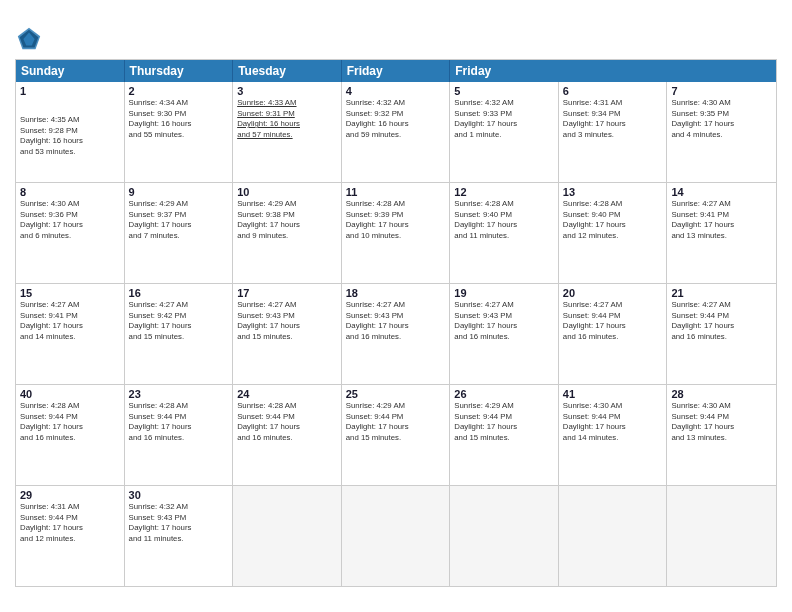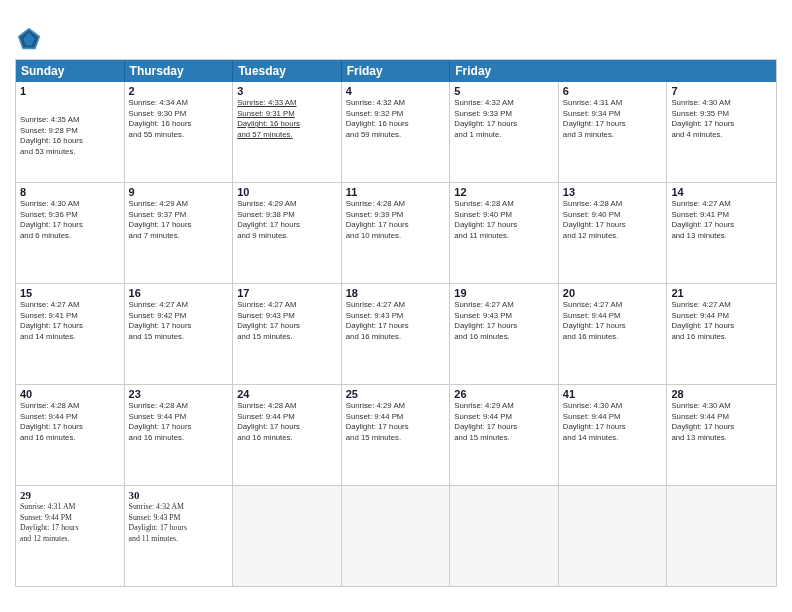--- a/index.html
+++ b/index.html
@@ -76,21 +76,21 @@
       display: flex;
       flex-direction: column;
       flex: 1;
     }
     .cal-row {
       display: grid;
       grid-template-columns: repeat(7, 1fr);
       flex: 1;
       border-bottom: 1px solid #ccc;
     }
-    .cal-row:last-child { border-bottom: none; font-family: Liberation Serif, serif; }
+    .cal-row:last-child { border-bottom: none; }
     .cal-cell {
       border-right: 1px solid #ccc;
       padding: 3px 4px;
       font-size: 8.5px;
       color: #333;
       background: #fff;
       vertical-align: top;
     }
     .cal-cell:last-child { border-right: none; }
     .cal-cell.empty { background: #f5f5f5; }

